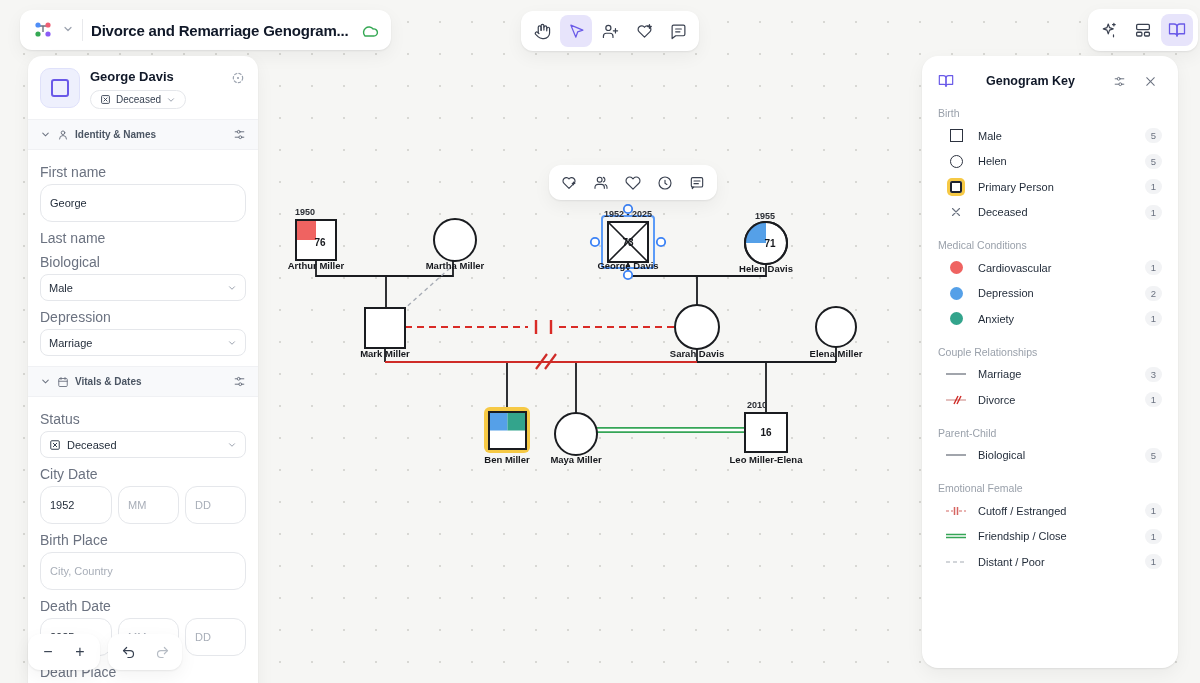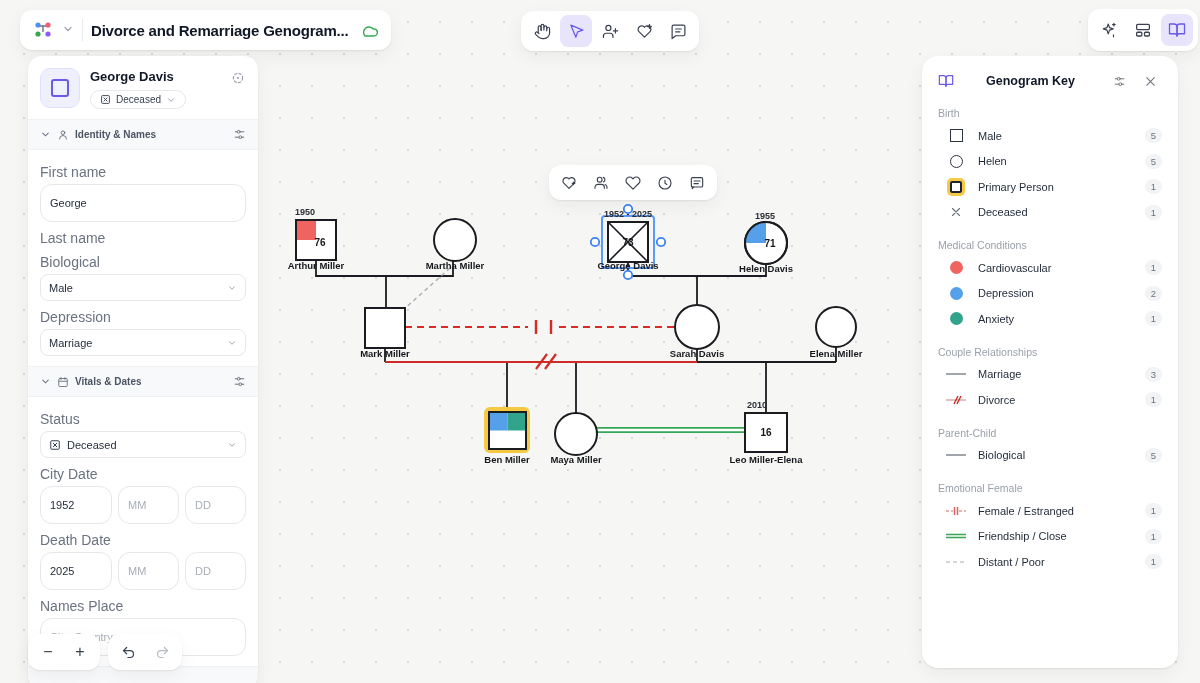--- a/index.html
+++ b/index.html
@@ -398,29 +398,33 @@
     </div>
     <div class="field">
       <div class="field-label">City Date</div>
       <div class="date-row">
         <input class="tinput y" type="text" value="1952" style="">
         <input class="tinput m" type="text" placeholder="MM" style="">
         <input class="tinput d" type="text" placeholder="DD" style="">
       </div>
     </div>
     <div class="field">
+      <div class="field-label">Birth Place</div>
+      <input class="tinput" type="text" placeholder="City, Country" style="">
+    </div>
+    <div class="field">
       <div class="field-label">Death Date</div>
       <div class="date-row">
         <input class="tinput y" type="text" value="2025" style="">
         <input class="tinput m" type="text" placeholder="MM" style="">
         <input class="tinput d" type="text" placeholder="DD" style="">
       </div>
     </div>
     <div class="field">
-      <div class="field-label">Names Place</div>
+      <div class="field-label">Death Place</div>
       <input class="tinput" type="text" placeholder="City, Country" style="">
     </div>
   </div>
 
   <div class="section-head last" style="padding-top:10px;padding-bottom:12px;">
     
     
     
   </div>
 </div>
@@ -554,21 +558,21 @@
   </div>
 
   <div class="group-title">Emotional Female</div>
   <div class="key-row">
     <span class="sym">
       <svg width="22" height="12" viewBox="0 0 22 12">
           <path d="M1 6h7M14 6h7" stroke="#e29a98" stroke-width="1.5" stroke-dasharray="3 2"></path>
           <path d="M9.5 2v8M12.5 2v8" stroke="#d66461" stroke-width="1.5"></path>
         </svg>
     </span>
-    <span class="key-label">Female / Estranged</span>
+    <span class="key-label">Cutoff / Estranged</span>
     <span class="count-badge">1</span>
   </div>
   <div class="key-row">
     <span class="sym">
       <svg width="22" height="8" viewBox="0 0 22 8">
           <path d="M1 2.5h20M1 5.5h20" stroke="#35a556" stroke-width="1.6"></path>
         </svg>
     </span>
     <span class="key-label">Friendship / Close</span>
     <span class="count-badge">1</span>

